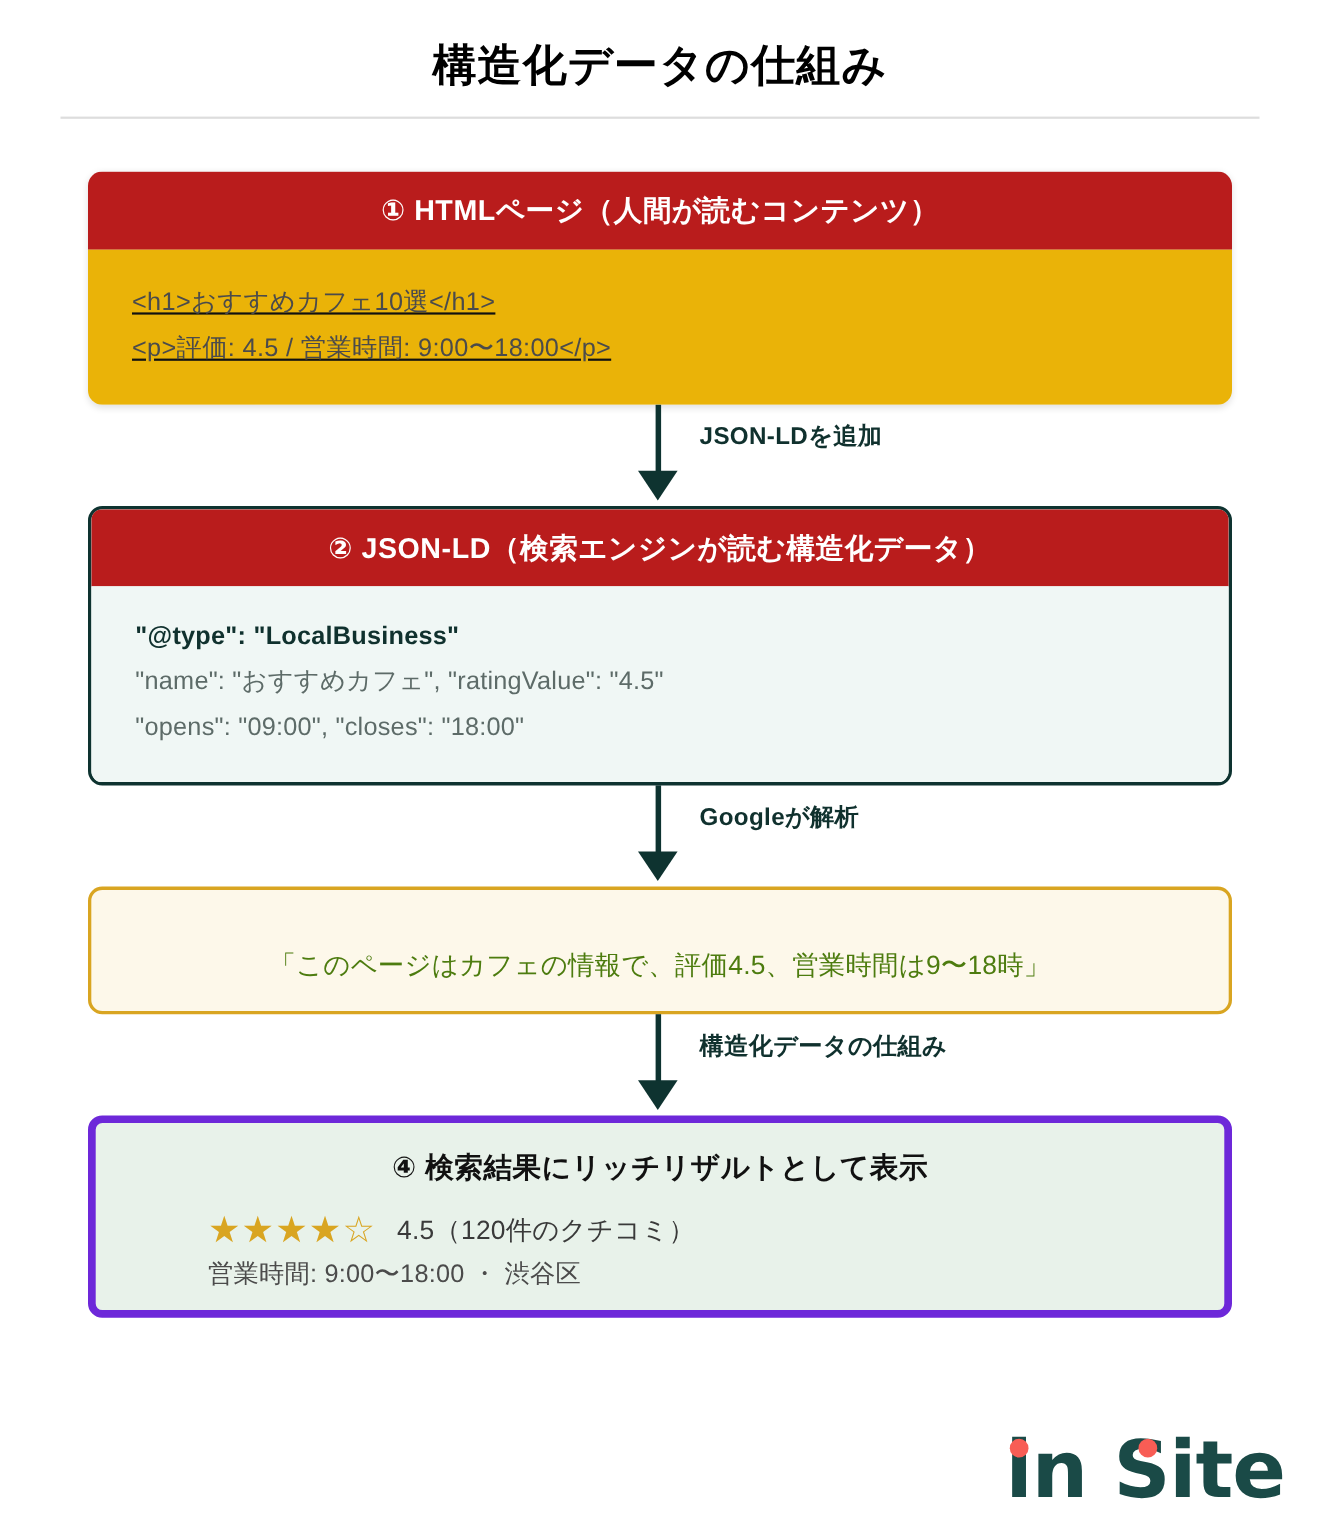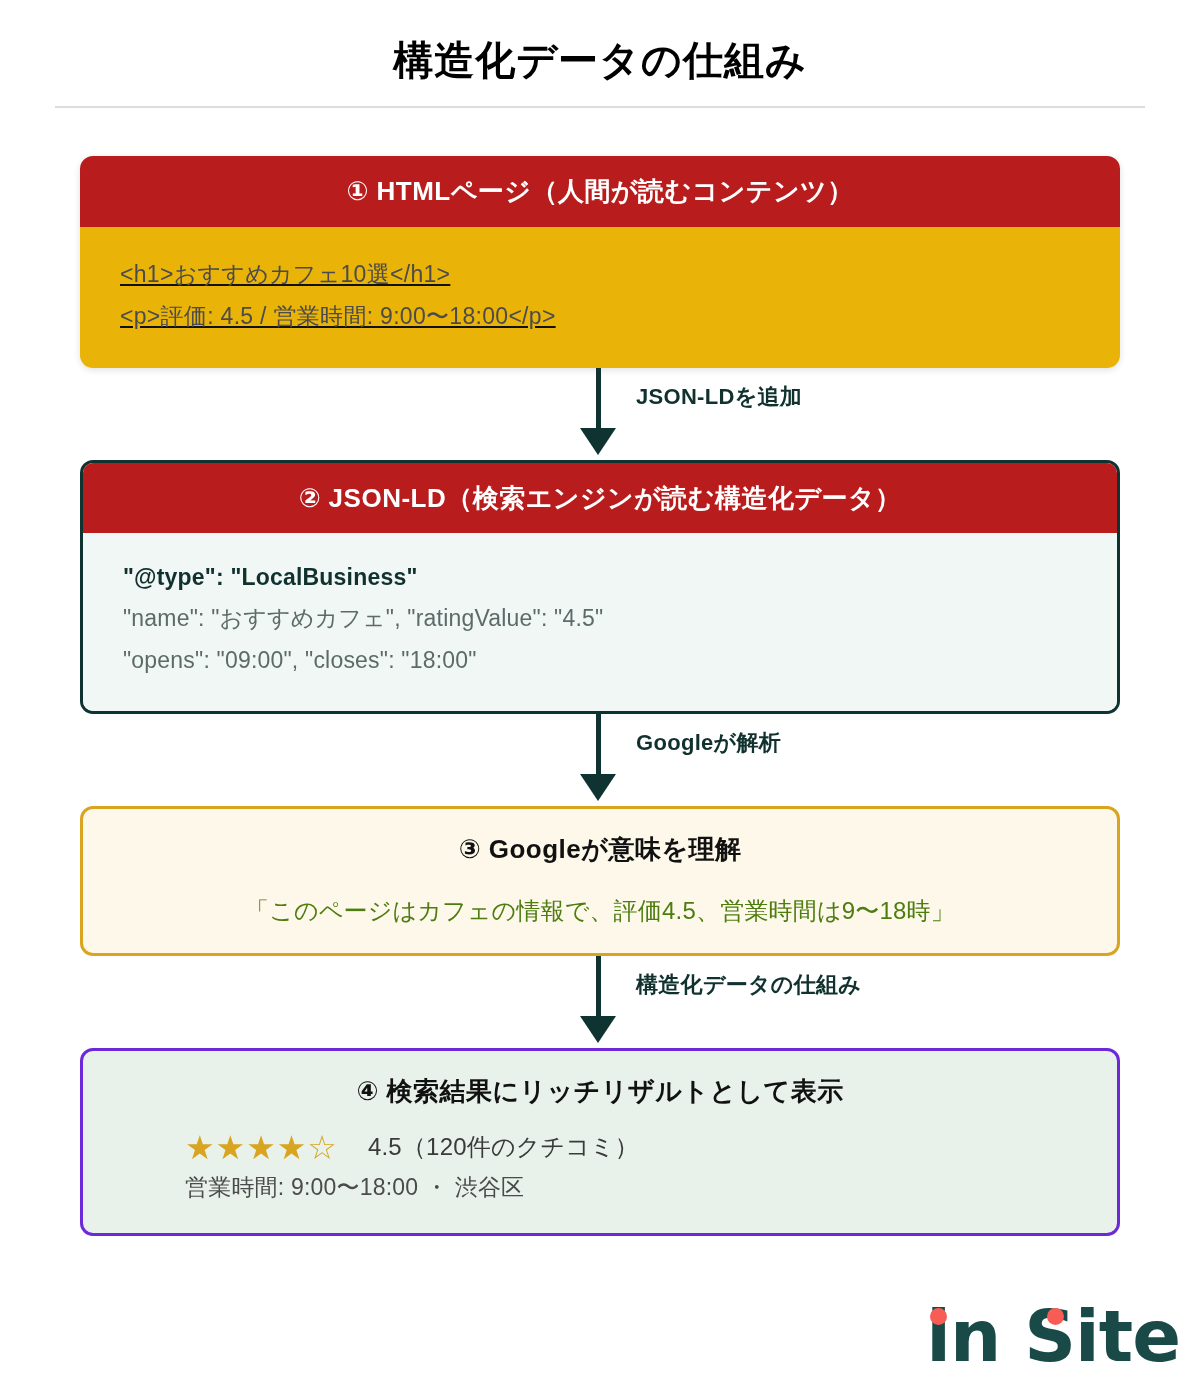--- a/index.html
+++ b/index.html
@@ -121,22 +121,22 @@
   .card-step3 .step-quote {
     font-size: 24px;
     color: #4d7c0f;
     margin-top: 28px;
     letter-spacing: 0.2px;
   }
 
   
   .card-step4 {
     background: #e8f2ea;
-    border: 3px solid #6d28d9;
-    padding: 24px 40px 30px 40px;
+    border: 7px solid #6d28d9;
+    padding: 24px 40px 18px 40px;
   }
   .card-step4 .step-title {
     font-size: 26px;
     font-weight: bold;
     color: #111111;
     text-align: center;
     line-height: 1.3;
     letter-spacing: 0.5px;
     margin-bottom: 22px;
   }
@@ -148,21 +148,21 @@
   }
   .stars {
     font-size: 33px;
     color: #d9a521;
     letter-spacing: 1px;
     line-height: 1;
   }
   .rating-text {
     font-size: 24px;
     color: #3a3a3a;
-    margin-left: 30px;
+    margin-left: 19px;
     letter-spacing: 0.2px;
   }
   .hours-row {
     font-size: 23px;
     color: #4b4b4b;
     padding-left: 62px;
     letter-spacing: 0.2px;
   }
 
   
@@ -195,21 +195,21 @@
     font-size: 22px;
     font-weight: bold;
     color: #10312e;
     letter-spacing: 0.3px;
     white-space: nowrap;
   }
 
   
   .brand {
     position: absolute;
-    right: 20px;
+    right: 32px;
     bottom: 8px;
     display: flex;
     align-items: flex-start;
     line-height: 1;
   }
   .brand-text {
     font-family: "DejaVu Sans", sans-serif;
     font-size: 72px;
     font-weight: bold;
     color: #1a4a47;
@@ -257,21 +257,20 @@
     </div>
   </div>
 
   <div class="connector">
     <div class="arrow-shaft"></div>
     <div class="arrow-head"></div>
     <div class="arrow-label">Googleが解析</div>
   </div>
 
   <div class="card card-step3">
-    <div class="step-title">③ Googleが意味を理解</div>
     <div class="step-quote">「このページはカフェの情報で、評価4.5、営業時間は9〜18時」</div>
   </div>
 
   <div class="connector">
     <div class="arrow-shaft"></div>
     <div class="arrow-head"></div>
     <div class="arrow-label">構造化データの仕組み</div>
   </div>
 
   <div class="card card-step4">

